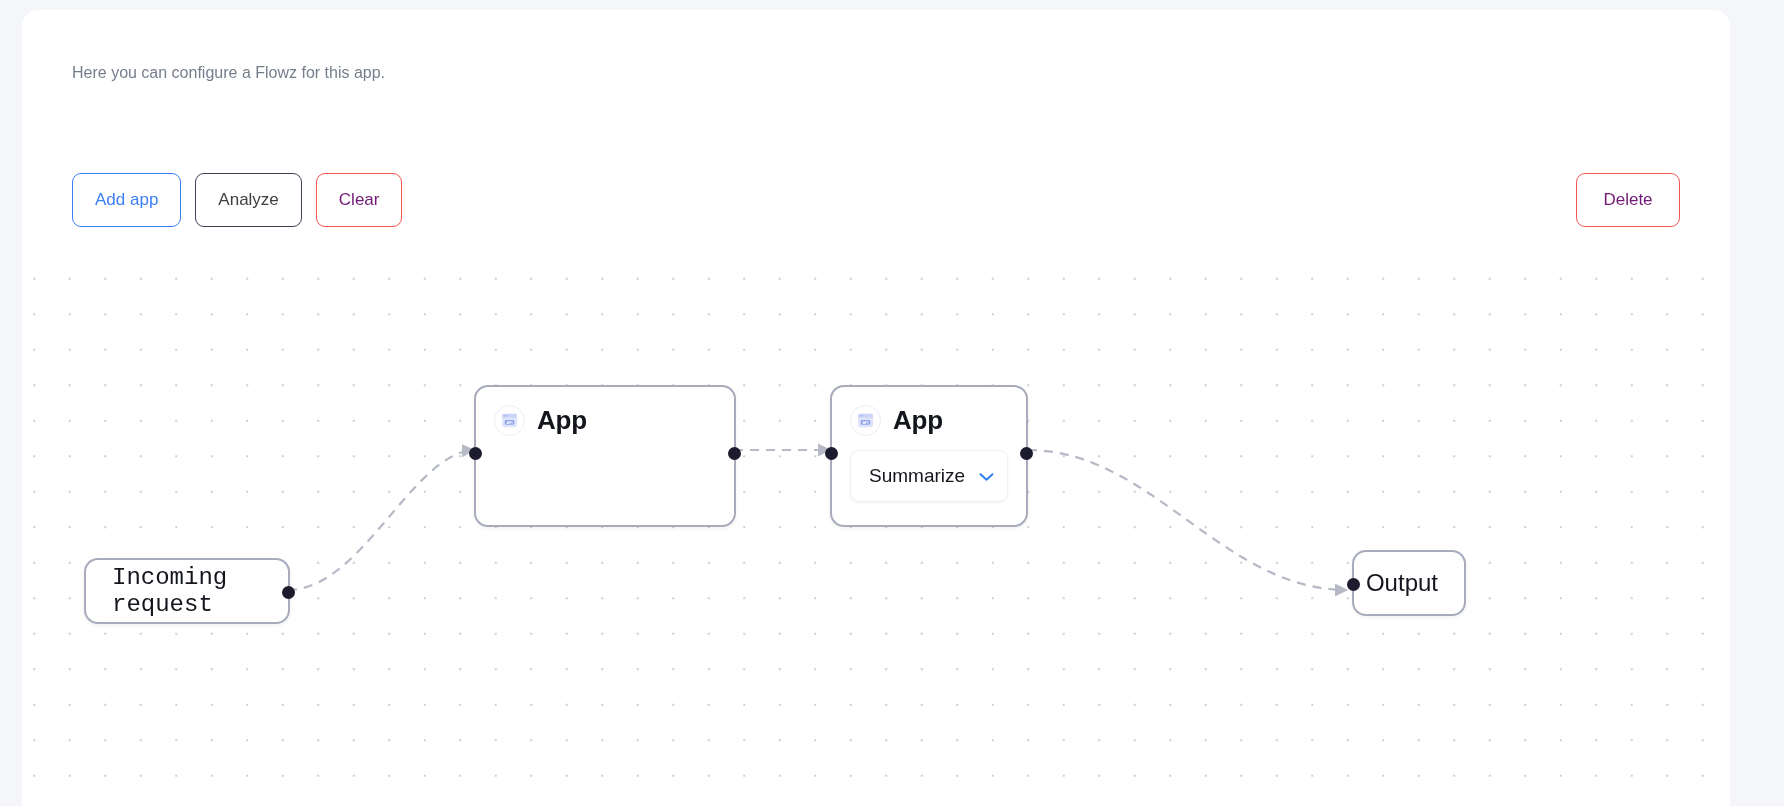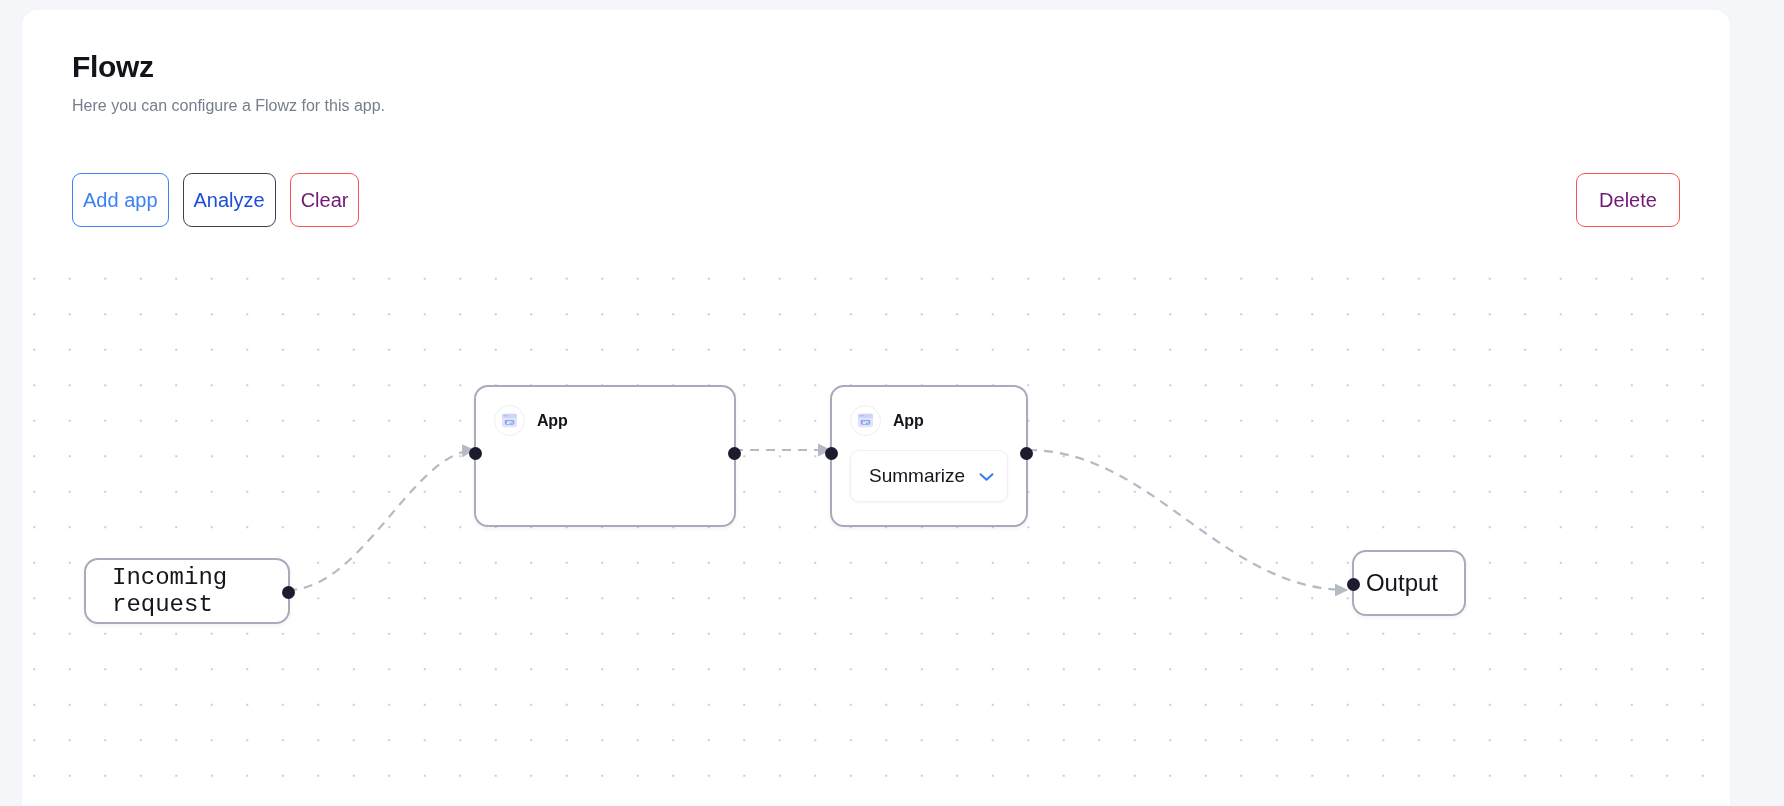--- a/index.html
+++ b/index.html
@@ -31,31 +31,31 @@
   .toolbar-left{
     position:absolute; left:50px; top:163px;
     display:flex; gap:14px; align-items:center;
   }
   .toolbar-right{
     position:absolute; right:50px; top:163px;
     display:flex; gap:32px; align-items:center;
   }
   .btn{
     height:54px;
-    padding:0 10px;
+    padding:0 22px;
     border-radius:9px;
-    font-size:20px;
+    font-size:17px;
     font-family:"Liberation Sans", sans-serif;
     background:#ffffff;
     display:flex; align-items:center; justify-content:center;
     cursor:pointer;
     white-space:nowrap;
   }
   .btn-outline-blue{ border:1.6px solid #3d7ff5; color:#3d7ff5; }
-  .btn-outline-dark { border:1.6px solid #3b4252; color:#1d4ed8; }
+  .btn-outline-dark { border:1.6px solid #3b4252; color:#404040; }
   .btn-outline-red  { border:1.6px solid #f4584f; color:#701a75; }
   .btn-solid-blue{
     border:1.6px solid #3d7ff5;
     background:#3d7ff5; color:#ffffff;
     font-weight:bold;
     min-width:138px;
   }
   .btn-delete{ min-width:104px; }
 
   
@@ -90,21 +90,21 @@
     margin-bottom:14px;
   }
   .api-icon{
     width:31px; height:31px; border-radius:50%;
     border:1px solid #eceef4;
     background:#ffffff;
     display:flex; align-items:center; justify-content:center;
     flex:none;
   }
   .node-app-title{
-    font-size:16px; font-weight:bold; color:#13151c;
+    font-size:26px; font-weight:bold; color:#13151c;
     letter-spacing:-0.2px;
   }
   .node-select{
     height:52px;
     background:#ffffff;
     border:1px solid #eef0f5;
     border-radius:9px;
     box-shadow:0 1px 3px rgba(20,24,40,0.05);
     display:flex; align-items:center;
     justify-content:space-between;
@@ -121,21 +121,20 @@
     background:#1d1b2e;
     cursor:crosshair;
   }
 </style>
 </head>
 <body>
 
 <div class="page-card">
 
   <div class="header">
-    <div class="page-title">Flowz</div>
     <div class="page-subtitle">Here you can configure a Flowz for this app.</div>
   </div>
 
   <div class="toolbar-left">
     <div class="btn btn-outline-blue">Add app</div>
     <div class="btn btn-outline-dark">Analyze</div>
     <div class="btn btn-outline-red">Clear</div>
   </div>
 
   <div class="toolbar-right">

